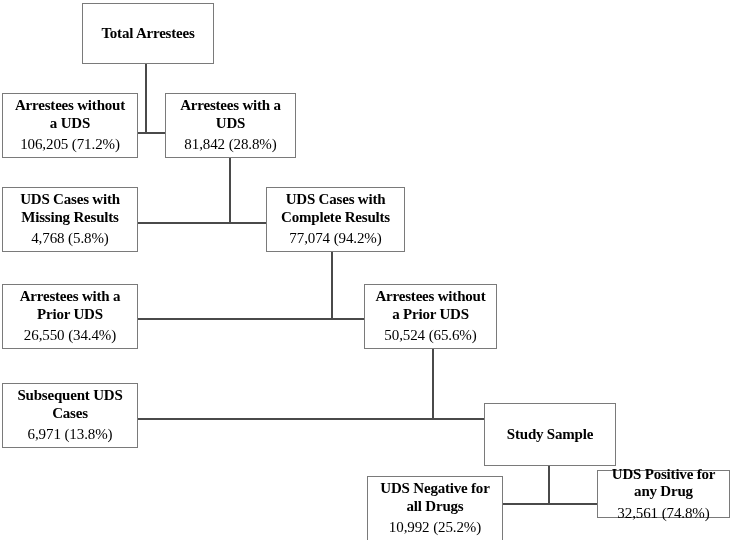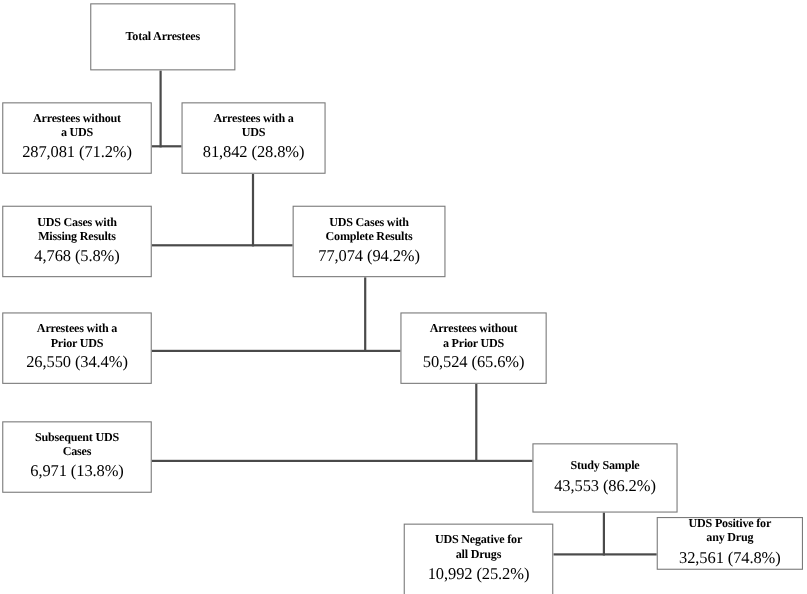--- a/index.html
+++ b/index.html
@@ -24,21 +24,21 @@
     background: #ffffff;
     display: flex;
     flex-direction: column;
     align-items: center;
     justify-content: center;
     z-index: 3;
     padding: 2px 4px;
   }
   .node-title {
     font-weight: bold;
-    font-size: 11px;
+    font-size: 15px;
     line-height: 1.16;
     text-align: center;
     color: #000000;
     letter-spacing: -0.2px;
     white-space: pre-line;
   }
   .node-value {
     font-weight: normal;
     font-size: 15px;
     line-height: 1.25;
@@ -79,21 +79,21 @@
   <div class="connector v" style="left:548px; top:448px; height:57px;"></div>
   <div class="connector h" style="left:503px; top:503px; width:96px;"></div>
 
   <div class="node-box" style="left:82px; top:3px; width:132px; height:61px;">
     <div class="node-title">Total Arrestees</div>
   </div>
 
   <div class="node-box" style="left:2px; top:93px; width:136px; height:65px;">
     <div class="node-title">Arrestees without
 a UDS</div>
-    <div class="node-value">287,081 (71.2%)</div>
+    <div class="node-value">106,205 (71.2%)</div>
   </div>
 
   <div class="node-box" style="left:165px; top:93px; width:131px; height:65px;">
     <div class="node-title">Arrestees with a
 UDS</div>
     <div class="node-value">81,842 (28.8%)</div>
   </div>
 
   <div class="node-box" style="left:2px; top:187px; width:136px; height:65px;">
     <div class="node-title">UDS Cases with
@@ -120,21 +120,20 @@
   </div>
 
   <div class="node-box" style="left:2px; top:383px; width:136px; height:65px;">
     <div class="node-title">Subsequent UDS
 Cases</div>
     <div class="node-value">6,971 (13.8%)</div>
   </div>
 
   <div class="node-box" style="left:484px; top:385px; width:132px; height:63px;margin-top:18px;">
     <div class="node-title">Study Sample</div>
-    <div class="node-value">43,553 (86.2%)</div>
   </div>
 
   <div class="node-box" style="left:367px; top:476px; width:136px; height:65px;">
     <div class="node-title">UDS Negative for
 all Drugs</div>
     <div class="node-value">10,992 (25.2%)</div>
   </div>
 
   <div class="node-box" style="left:597px; top:470px; width:133px; height:48px;">
     <div class="node-title">UDS Positive for

